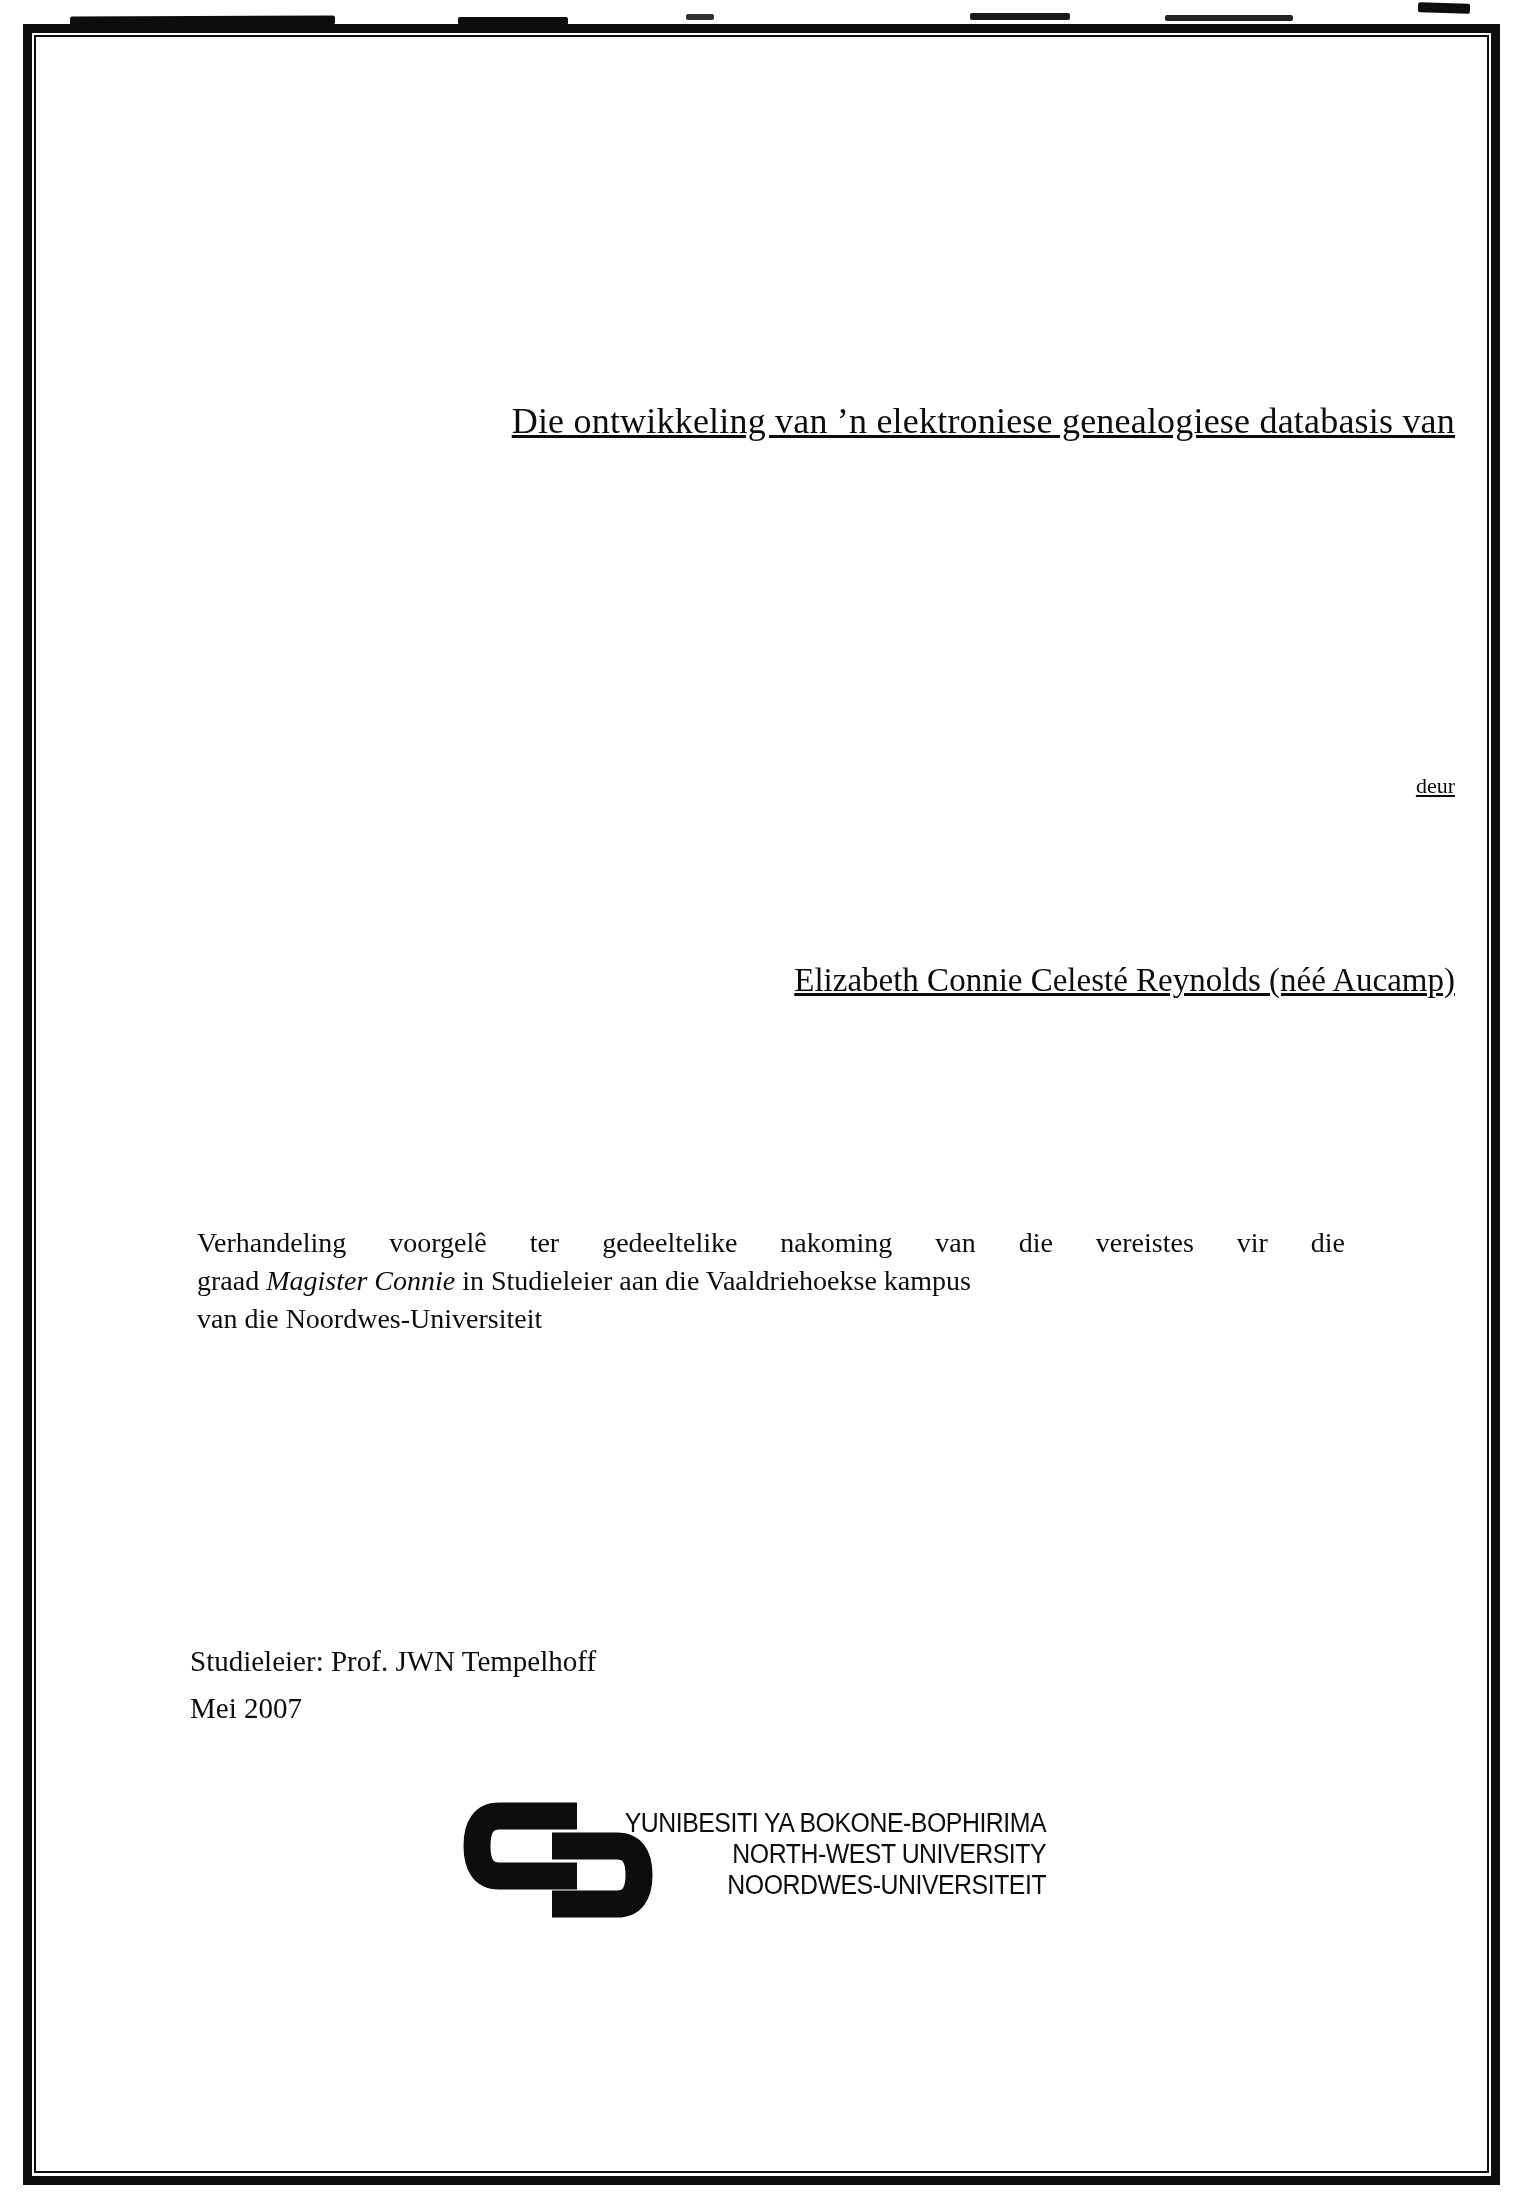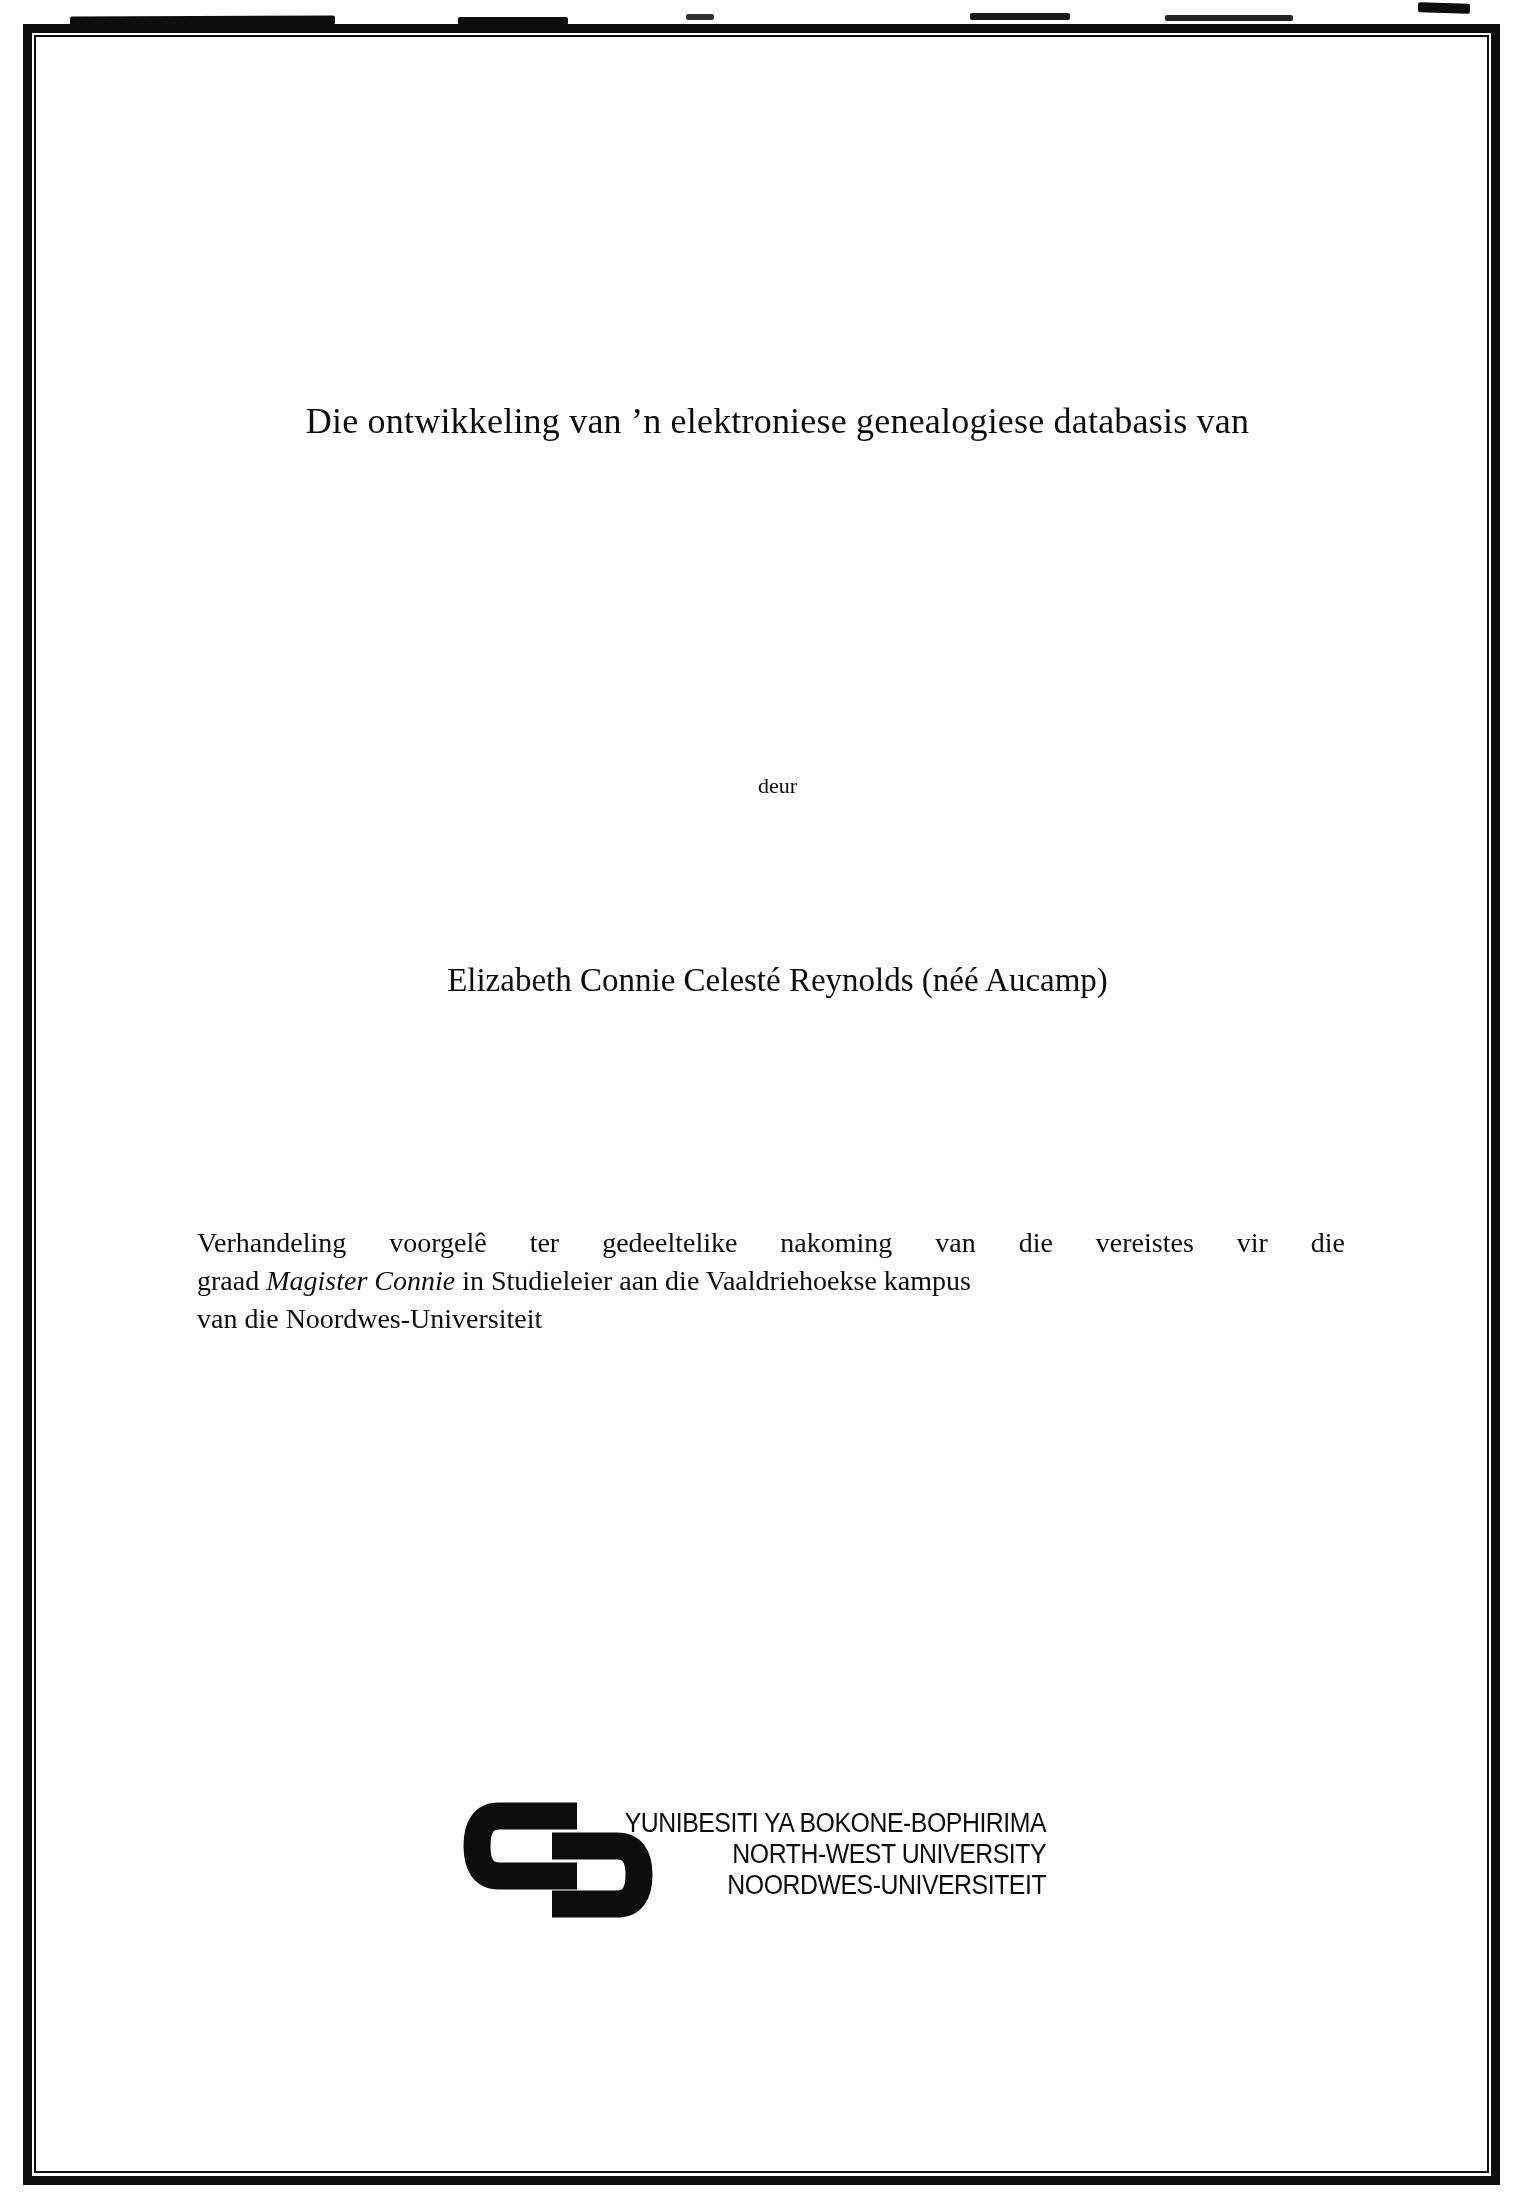--- a/index.html
+++ b/index.html
@@ -26,21 +26,21 @@
   .frame-outer{
     position:absolute;left:23px;top:24px;right:27px;bottom:21px;
     border:9px solid var(--ink);
   }
   .frame-inner{
     position:absolute;left:34px;top:35px;right:38px;bottom:33px;
     border:2px solid var(--ink);
   }
 
   
-  .centerband{position:absolute;left:100px;width:1355px;text-align:center;}
+  .centerband{position:absolute;left:100px;width:1355px;text-align:right;text-decoration:underline;}
 
   .title{top:384px;font-size:36px;line-height:75px;letter-spacing:0.2px;}
   .byline{top:769px;font-size:22px;line-height:34px;}
   .author{top:952px;font-size:33px;line-height:40px;margin-top:8px;}
 
   .statement{
     position:absolute;left:197px;top:1224px;width:1148px;
     font-size:28px;line-height:38px;text-align:left;
   }
   .st-justify{text-align:justify;text-align-last:justify;}
@@ -82,20 +82,24 @@
   <div class="centerband byline">deur</div>
 
   <div class="centerband author">Elizabeth Connie Celesté Reynolds (néé Aucamp)</div>
 
   <div class="statement">
     <div class="st-justify">Verhandeling voorgelê ter gedeeltelike nakoming van die vereistes vir die</div>
     <div><span>graad </span><i>Magister Connie</i><span> in Studieleier aan die Vaaldriehoekse kampus</span></div>
     <div>van die Noordwes-Universiteit</div>
   </div>
 
+  <div class="supervisor">
+    <div>Studieleier: Prof. JWN Tempelhoff</div>
+    <div>Mei 2007</div>
+  </div>
 
   <svg class="logo-mark" width="190" height="118" viewBox="0 0 190 118" aria-hidden="true">
     <path d="M 114 14 H 36 Q 14 14 14 44 Q 14 74 36 74 H 114" fill="none" stroke="#0d0d0d" stroke-width="27"></path>
     <path d="M 89 44 H 154 Q 176 44 176 73 Q 176 102 154 102 H 89" fill="none" stroke="#0d0d0d" stroke-width="27"></path>
   </svg>
 
   <div class="logo-text">
     <div>YUNIBESITI YA BOKONE-BOPHIRIMA</div>
     <div>NORTH-WEST UNIVERSITY</div>
     <div>NOORDWES-UNIVERSITEIT</div>

